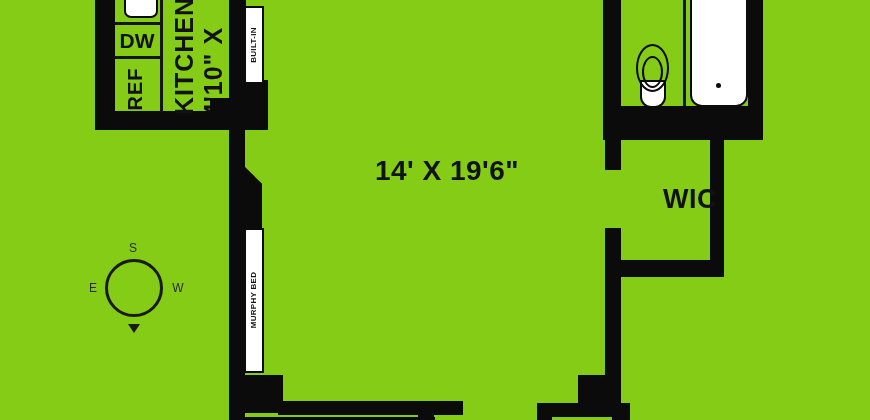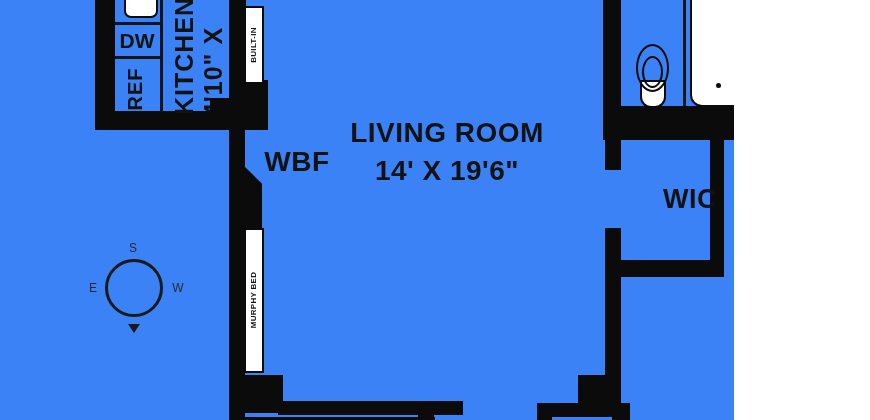--- a/index.html
+++ b/index.html
@@ -1,17 +1,17 @@
 <!DOCTYPE html>
 <html><head>
 <meta charset="utf-8">
 <style>
   html,body{margin:0;padding:0;background:#fff;}
   #stage{
-    position:relative;width:734px;height:420px;background:#3b82f6;
+    position:relative;width:870px;height:420px;background:#84cc16;
     overflow:hidden;font-family:"Liberation Sans",sans-serif;color:#111;
     filter:blur(0.3px);
   }
   .wall{position:absolute;background:#0b0b0b;}
   .thin{position:absolute;background:#151515;}
   .box{position:absolute;background:#fff;border:2px solid #0b0b0b;box-sizing:border-box;}
   .lbl{position:absolute;font-weight:bold;color:#121212;white-space:nowrap;
        transform:translate(-50%,-50%);line-height:1;}
   .vlbl{position:absolute;font-weight:bold;color:#121212;white-space:nowrap;
         transform:translate(-50%,-50%) rotate(-90deg);line-height:1;}
@@ -73,23 +73,21 @@
   <div class="wall" style="left:748px;top:0;width:15px;height:112px;"></div>
   <div class="thin" style="left:683px;top:0;width:3px;height:106px;"></div>
 
   <div class="box" style="left:640px;top:80px;width:26px;height:28px;border-radius:0 0 11px 11px;border-width:2.5px;"></div>
   <div class="ellipse" style="left:636px;top:44px;width:33px;height:48px;"></div>
   <div class="ellipse" style="left:642px;top:56px;width:21px;height:32px;border-width:2px;"></div>
 
   <div class="box" style="left:690px;top:-15px;width:58px;height:122px;border-radius:0 0 12px 12px;border-width:2.5px;"></div>
   <div style="position:absolute;left:716px;top:83px;width:5px;height:5px;background:#0b0b0b;border-radius:50%;"></div>
 
-  <div class="lbl f28" style="left:447px;top:133px;">LIVING ROOM</div>
   <div class="lbl f28" style="left:447px;top:171px;">14' X 19'6"</div>
-  <div class="lbl f28" style="left:297px;top:162px;">WBF</div>
 
   <div style="position:absolute;left:105px;top:259px;width:58px;height:58px;border:3.5px solid #1a1a1a;border-radius:50%;box-sizing:border-box;"></div>
   <div class="compass-letter" style="left:133px;top:248px;">S</div>
   <div class="compass-letter" style="left:93px;top:288px;">E</div>
   <div class="compass-letter" style="left:178px;top:288px;">W</div>
   <div style="position:absolute;left:128px;top:324px;width:0;height:0;border-left:6px solid transparent;border-right:6px solid transparent;border-top:9px solid #1a1a1a;"></div>
 
 </div>
 
 </body></html>

